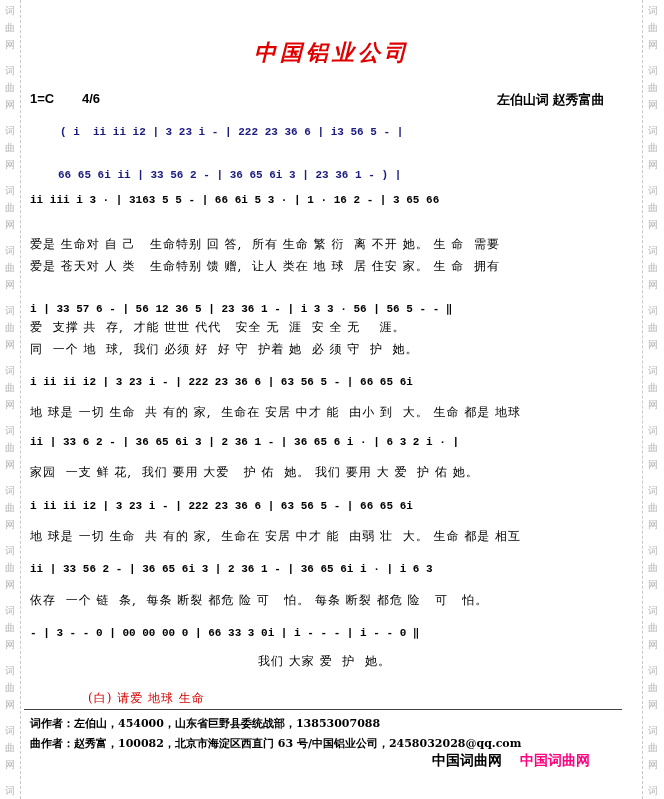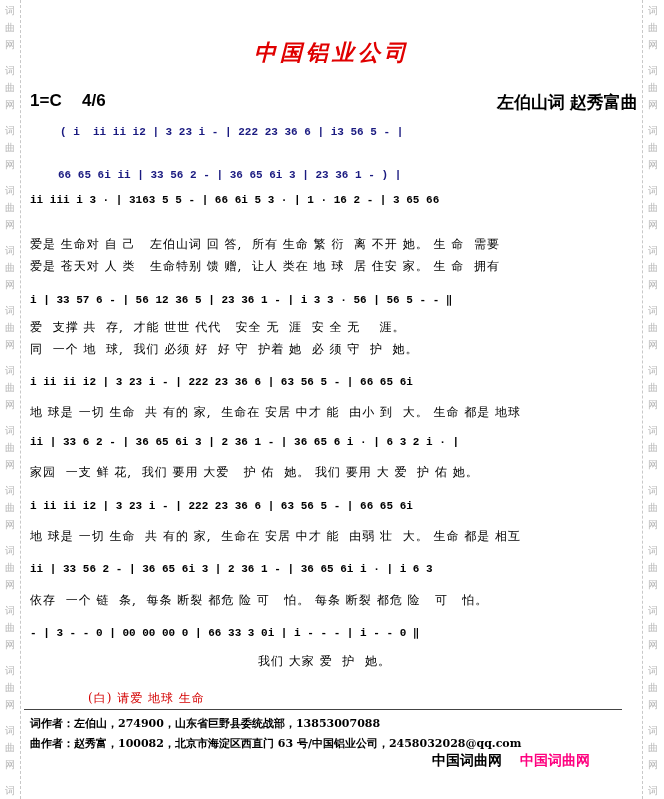--- a/index.html
+++ b/index.html
@@ -4,21 +4,21 @@
 <style>
   html, body { margin:0; padding:0; background:#ffffff; }
   body { width:664px; height:799px; position:relative; overflow:hidden;
          font-family:"DejaVu Sans", sans-serif; color:#000; }
   .wm-col { position:absolute; top:0; width:20px; height:799px; }
   .wm-col.left { left:0; border-right:1px dashed #c8c8c8; }
   .wm-col.right { left:642px; border-left:1px dashed #c8c8c8; }
   .wm { position:absolute; left:2px; width:16px; text-align:center; font-size:10px; color:#b8b8b8; line-height:17px; }
   .title { position:absolute; left:0; width:664px; top:38px; text-align:center;
            font-family:"DejaVu Serif", serif; font-weight:bold; font-size:22px; color:#e00000; letter-spacing:4px; font-style:italic; }
-  .meta { position:absolute; top:91px; font-size:17px; font-weight:bold; font-family:"Liberation Sans", sans-serif; }
+  .meta { position:absolute; top:91px; font-size:13px; font-weight:bold; font-family:"Liberation Sans", sans-serif; }
   .row { position:absolute; left:30px; white-space:pre; font-family:"Liberation Mono", monospace; font-weight:bold; font-size:11px; }
   .notes { color:#000; }
   .notes.intro { color:#1a1a80; }
   .lyric { position:absolute; left:30px; font-family:"DejaVu Serif", serif; font-size:12px; white-space:pre; letter-spacing:1px; }
   .lyric.red { color:#d40000; }
   .hr { position:absolute; left:24px; width:598px; top:709px; height:1px; background:#444; }
   .credit { position:absolute; left:30px; font-size:11px; font-family:"DejaVu Serif", serif; font-weight:bold; white-space:pre; }
   .source { position:absolute; top:752px; left:432px; font-size:14px; font-weight:bold; font-family:"DejaVu Sans", sans-serif; }
   .source .brand { color:#ff007f; margin-left:18px; }
 </style>
@@ -113,42 +113,42 @@
 <div class="title">中国铝业公司</div>
 
 <div class="meta" style="left:30px">1=C</div>
 <div class="meta" style="left:82px">4/6</div>
 <div class="meta" style="left:497px">左伯山词 赵秀富曲</div>
 
 <div class="row notes intro" style="top:126px;left:60px">( i  ii ii i2 | 3 23 i - | 222 23 36 6 | i3 56 5 - |</div>
 <div class="row notes intro" style="top:169px;left:58px">66 65 6i ii | 33 56 2 - | 36 65 6i 3 | 23 36 1 - ) |</div>
 
 <div class="row notes" style="top:194px">ii iii i 3 · | 3163 5 5 - | 66 6i 5 3 · | 1 · 16 2 - | 3 65 66</div>
-<div class="lyric" style="top:236px">爱是 生命对 自 己   左伯山词 回 答,  所有 生命 繁 衍  离 不开 她。 生 命  需要</div>
+<div class="lyric" style="top:236px">爱是 生命对 自 己   生命特别 回 答,  所有 生命 繁 衍  离 不开 她。 生 命  需要</div>
 <div class="lyric" style="top:258px">爱是 苍天对 人 类   生命特别 馈 赠,  让人 类在 地 球  居 住安 家。 生 命  拥有</div>
 
-<div class="row notes" style="top:293px">i | 33 57 6 - | 56 12 36 5 | 23 36 1 - | i 3 3 · 56 | 56 5 - - ‖</div>
+<div class="row notes" style="top:302px">i | 33 57 6 - | 56 12 36 5 | 23 36 1 - | i 3 3 · 56 | 56 5 - - ‖</div>
 <div class="lyric" style="top:319px">爱  支撑 共  存,  才能 世世 代代   安全 无  涯  安 全 无    涯。</div>
 <div class="lyric" style="top:341px">同  一个 地  球,  我们 必须 好  好 守  护着 她  必 须 守  护  她。</div>
 
 <div class="row notes" style="top:376px">i ii ii i2 | 3 23 i - | 222 23 36 6 | 63 56 5 - | 66 65 6i</div>
 <div class="lyric" style="top:404px">地 球是 一切 生命  共 有的 家,  生命在 安居 中才 能  由小 到  大。 生命 都是 地球</div>
 
 <div class="row notes" style="top:436px">ii | 33 6 2 - | 36 65 6i 3 | 2 36 1 - | 36 65 6 i · | 6 3 2 i · |</div>
 <div class="lyric" style="top:464px">家园  一支 鲜 花,  我们 要用 大爱   护 佑  她。 我们 要用 大 爱  护 佑 她。</div>
 
 <div class="row notes" style="top:500px">i ii ii i2 | 3 23 i - | 222 23 36 6 | 63 56 5 - | 66 65 6i</div>
 <div class="lyric" style="top:528px">地 球是 一切 生命  共 有的 家,  生命在 安居 中才 能  由弱 壮  大。 生命 都是 相互</div>
 
 <div class="row notes" style="top:563px">ii | 33 56 2 - | 36 65 6i 3 | 2 36 1 - | 36 65 6i i · | i 6 3</div>
 <div class="lyric" style="top:592px">依存  一个 链  条,  每条 断裂 都危 险 可   怕。 每条 断裂 都危 险   可   怕。</div>
 
 <div class="row notes" style="top:626px">- | 3 - - 0 | 00 00 00 0 | 66 33 3 0i | i - - - | i - - 0 ‖</div>
 <div class="lyric red" style="top:690px;left:88px">(白) 请爱 地球 生命</div>
 <div class="lyric" style="top:653px;left:258px">我们 大家 爱  护  她。</div>
 
 <div class="hr"></div>
-<div class="credit" style="top:716px">词作者：左伯山，274900，山东省巨野县委统战部，13853007088</div>
+<div class="credit" style="top:716px">词作者：左伯山，454000，山东省巨野县委统战部，13853007088</div>
 <div class="credit" style="top:736px">曲作者：赵秀富，100082，北京市海淀区西直门 63 号/中国铝业公司，2458032028@qq.com</div>
 
 <div class="source">
   <span>中国词曲网</span><span class="brand">中国词曲网</span>
 </div>
 
 </body></html>

